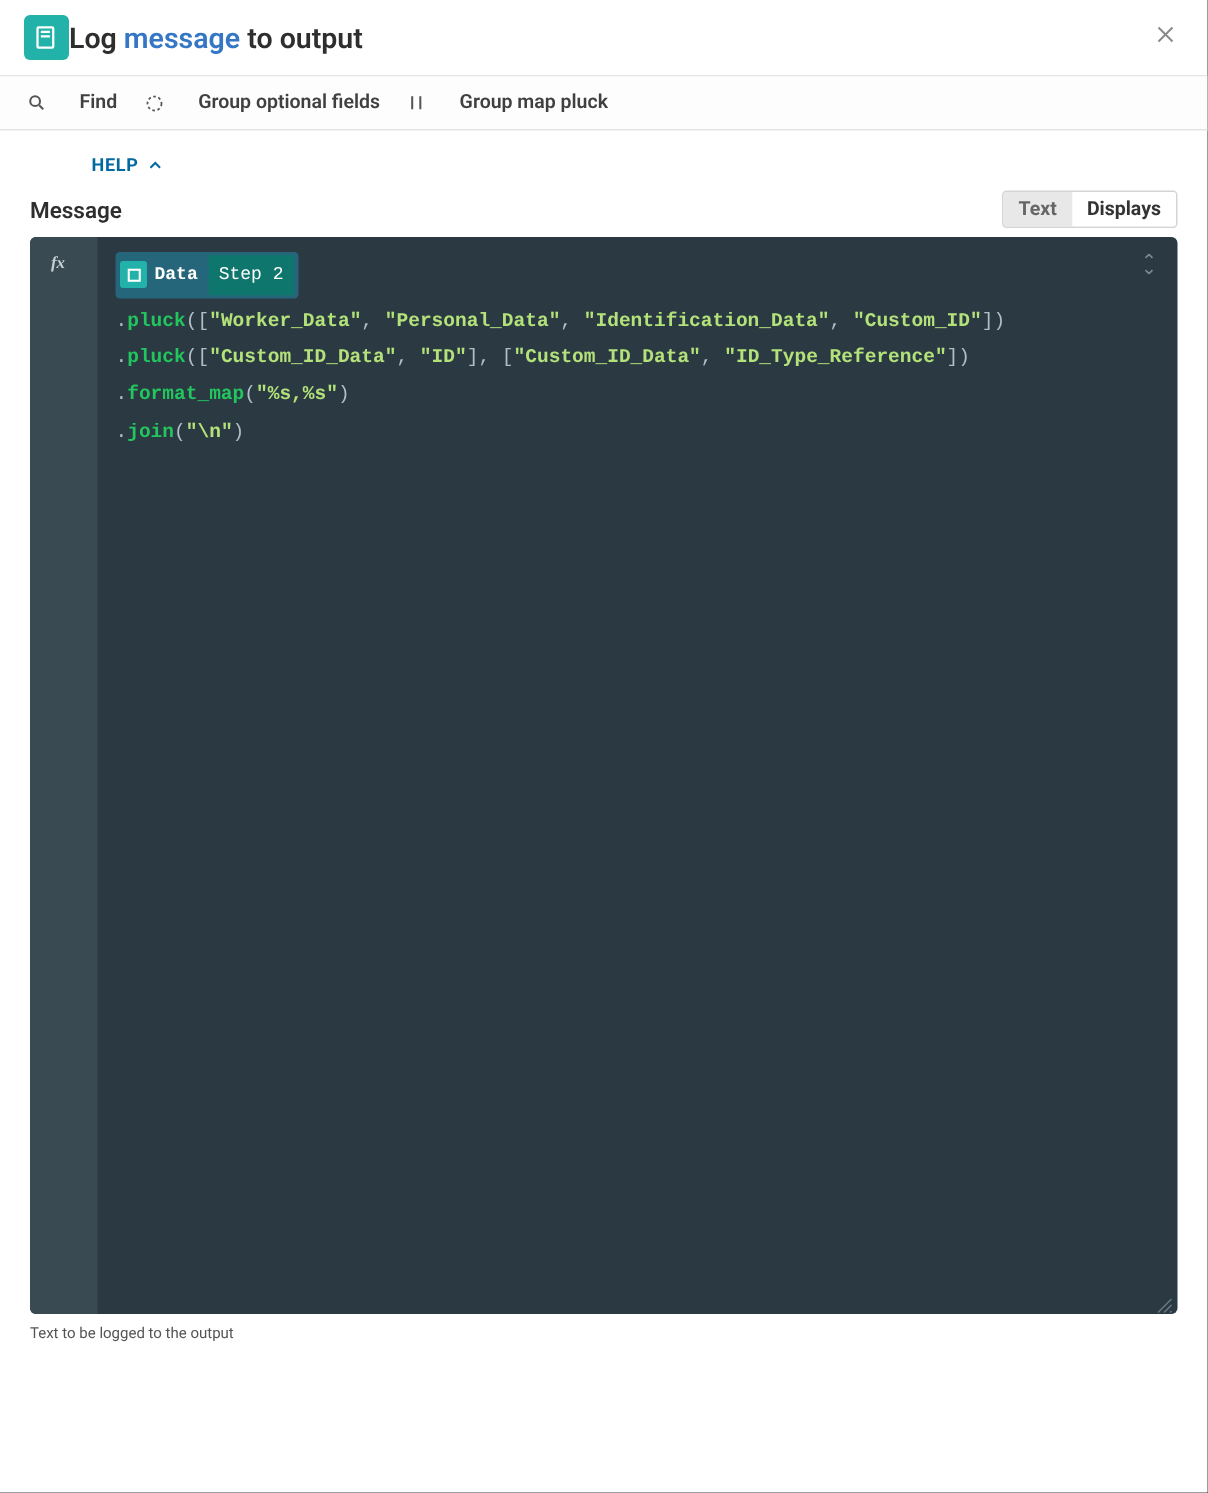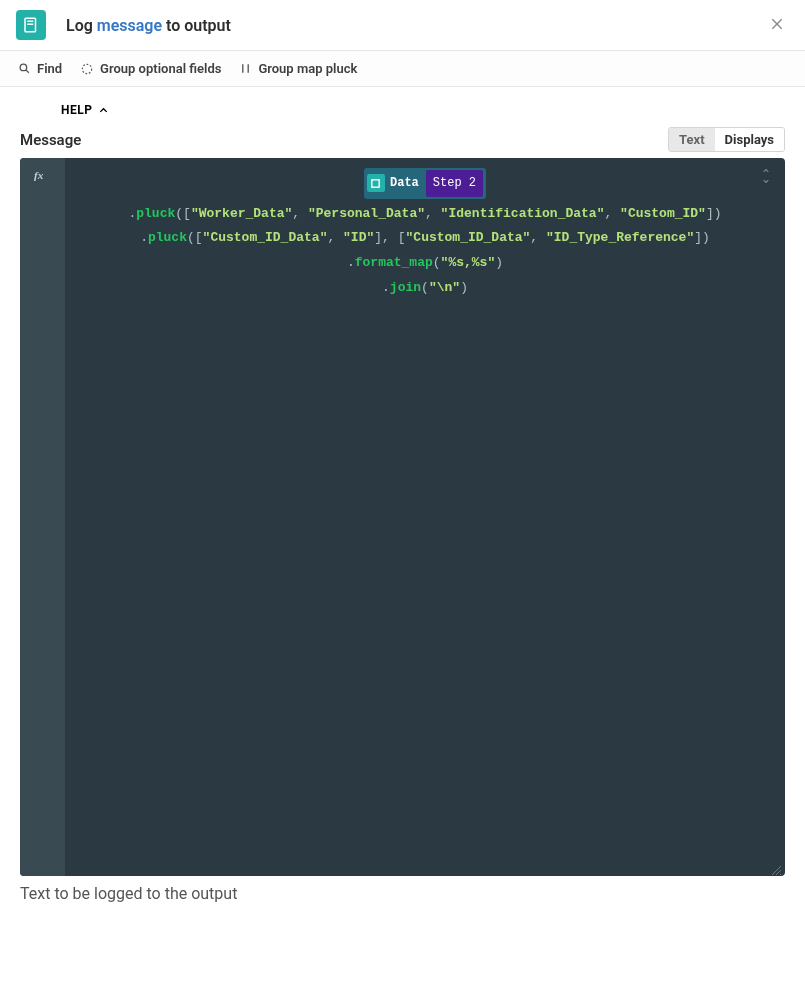--- a/index.html
+++ b/index.html
@@ -22,22 +22,22 @@
       background: #23b2a9;
       border-radius: 4px;
       display: flex;
       align-items: center;
       justify-content: center;
       color: #fff;
       font-size: 9px;
       flex-shrink: 0;
     }
     .header-title {
-      margin-left: 20px;
-      font-size: 16px;
+      margin-left: 0;
+      font-size: 19px;
       font-weight: 600;
       color: #2e2e2e;
       text-align: center;
     }
     .header-title .highlight {
       color: #3577c4;
     }
     .close-icon {
       margin-left: auto;
       color: #888;
@@ -47,37 +47,37 @@
     .toolbar {
       display: flex;
       gap: 18px;
       padding: 10px 18px;
       border-bottom: 1px solid #e5e5e5;
       background: #fdfdfd;
     }
     .toolbar-item {
       display: flex;
       align-items: center;
-      gap: 6px;
+      gap: 22px;
       font-size: 13px;
       font-weight: 600;
       color: #404040;
       cursor: pointer;
     }
     .toolbar-item svg { color: #555; }
     .content {
       padding: 16px 20px;
     }
     .help-header {
       display: flex;
       align-items: center;
       gap: 6px;
       font-size: 12px;
       font-weight: 700;
-      color: #000000;
+      color: #0369a1;
       letter-spacing: 0.5px;
       margin-bottom: 10px;
       cursor: pointer;
       padding-left: 41px;
     }
     .help-box {
       background: #e9f6f7;
       border: 1px solid #c9e3e6;
       border-radius: 4px;
       padding: 14px 16px;
@@ -130,21 +130,20 @@
       justify-content: center;
       color: #b8c4cb;
     }
     .editor-main {
       flex: 1;
       padding: 10px 12px 12px 12px;
       font-family: Menlo, Monaco, Consolas, "Courier New", monospace;
       font-size: 13px;
       line-height: 1.9;
       position: relative;
-      text-align: center;
     }
     .drag-handle {
       position: absolute;
       top: 10px;
       right: 12px;
       color: #7a8a92;
     }
     .pill {
       display: inline-flex;
       align-items: center;
@@ -160,42 +159,42 @@
       width: 18px;
       height: 18px;
       background: #23b2a9;
       border-radius: 2px;
       display: flex;
       align-items: center;
       justify-content: center;
     }
     .pill-label { font-weight: 600; font-size: 12px; padding-right: 2px;}
     .pill-step {
-      background: #4c1d95;
+      background: #0f766e;
       padding: 2px 7px;
       border-radius: 2px;
       font-size: 12px;
     }
     .code-line { white-space: nowrap; }
     .t-dot { color: #b0bec5; }
     .t-method { color: #22c55e; font-weight: bold;}
     .t-paren { color: #b0bec5; }
     .t-bracket { color: #b0bec5; }
     .t-comma { color: #b0bec5; }
     .t-str { color: #b4e27a; font-weight: bold;}
     .resize-corner {
       position: absolute;
       bottom: 3px;
       right: 3px;
       width: 12px;
       height: 12px;
       color: #6a7a82;
     }
     .hint {
-      font-size: 16px;
+      font-size: 10px;
       color: #555;
       margin-top: 8px;
     }
   </style>
 </head>
 <body>
 
 <div class="header">
   <div class="log-icon">
     <svg width="18" height="18" viewBox="0 0 24 24" fill="none" stroke="#fff" stroke-width="2">

